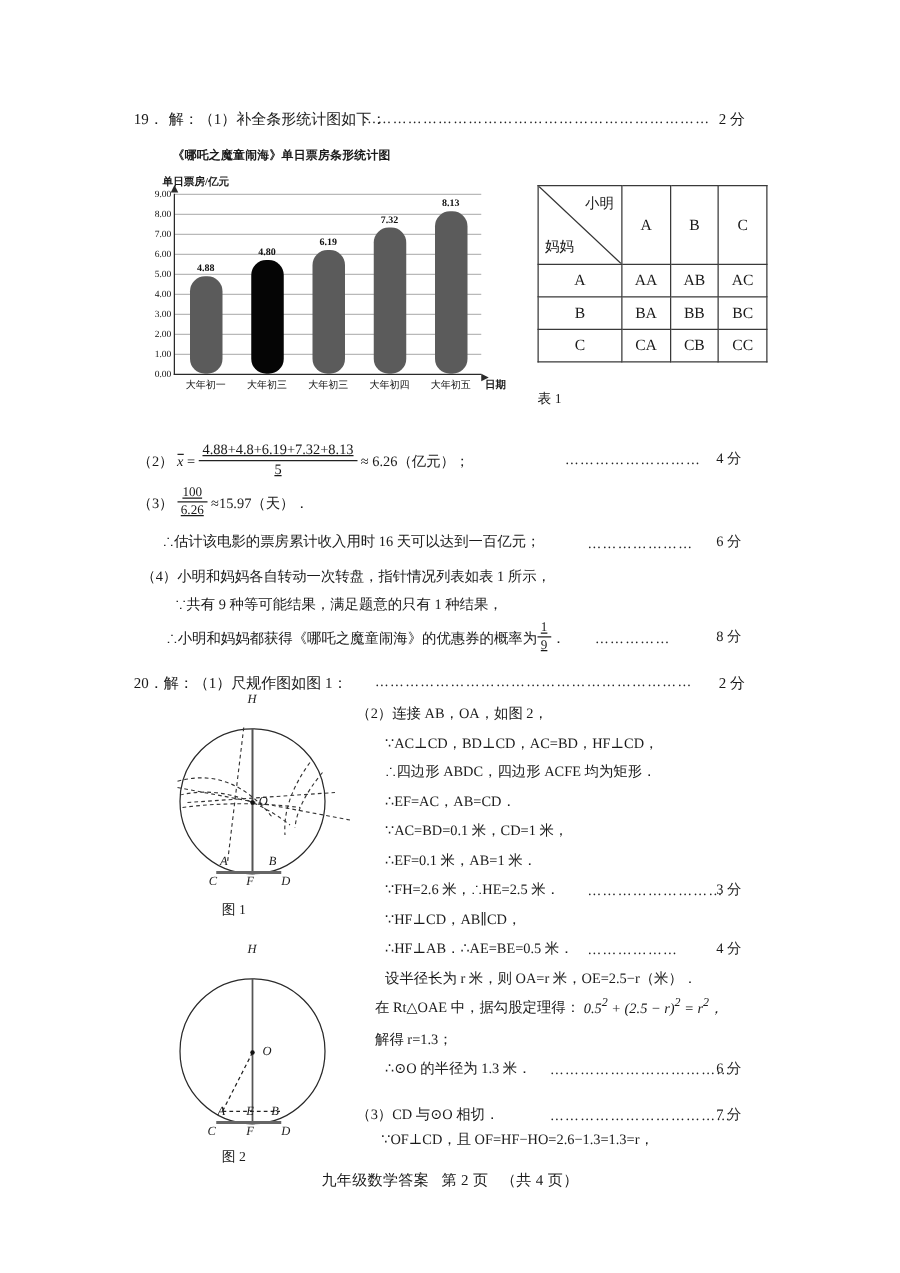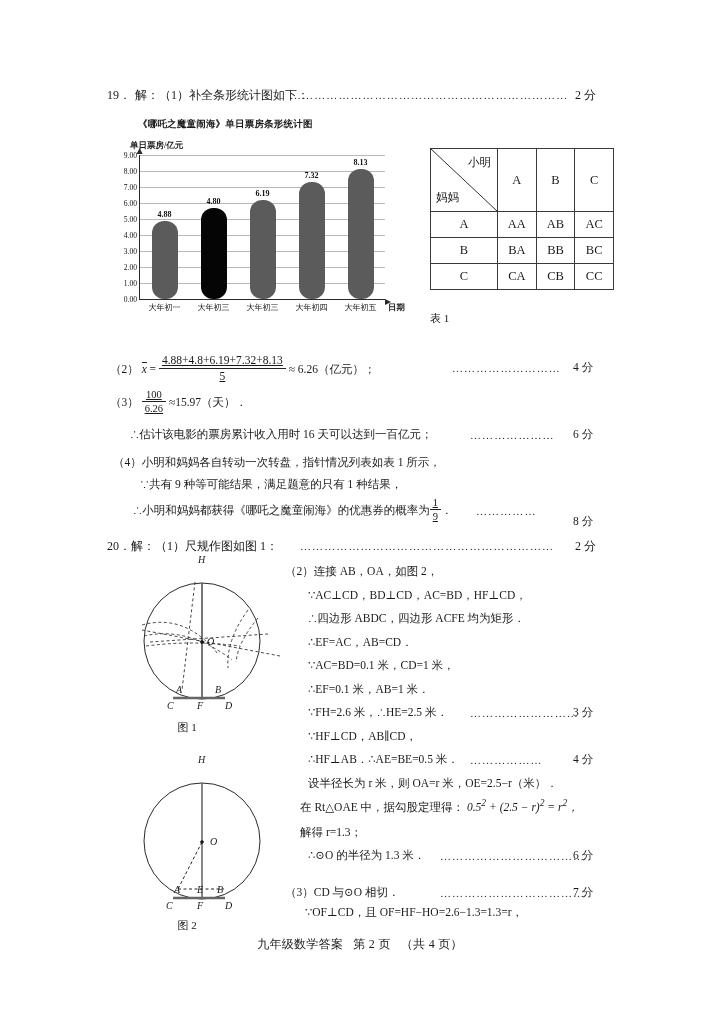--- a/index.html
+++ b/index.html
@@ -375,21 +375,21 @@
   <div class="line" style="left:130px; top:428px;">∴估计该电影的票房累计收入用时 16 天可以达到一百亿元；</div>
   <div class="line dots" style="left:470px; top:429px;">…………………</div>
   <div class="line" style="left:573px; top:428px;">6 分</div>
 
   <div class="line" style="left:113px; top:456px;">（4）小明和妈妈各自转动一次转盘，指针情况列表如表 1 所示，</div>
   <div class="line" style="left:140px; top:478px;">∵共有 9 种等可能结果，满足题意的只有 1 种结果，</div>
   <div class="line" style="left:133px; top:498px;">
     <span>∴小明和妈妈都获得《哪吒之魔童闹海》的优惠券的概率为</span><span class="frac small"><span class="num">1</span><span class="den">9</span></span><span>．</span>
   </div>
   <div class="line dots" style="left:476px; top:505px;">……………</div>
-  <div class="line" style="left:573px; top:504px;margin-top:11px;">8 分</div>
+  <div class="line" style="left:573px; top:504px;">8 分</div>
 
   <div class="line" id="q20-head" style="left:107px; top:539px; font-size:12px;">
     <span>20．</span><span>解：（1）尺规作图如图 1：</span>
   </div>
   <div class="line dots" style="left:300px; top:540px;">………………………………………………………</div>
   <div class="line" style="left:575px; top:539px; font-size:12px;">2 分</div>
 
   <div id="q20-right">
       <div class="line" style="left: 285px; top: 565px;">（2）连接 AB，OA，如图 2，</div>
       <div class="line" style="left: 308px; top: 588.5px;">∵AC⊥CD，BD⊥CD，AC=BD，HF⊥CD，</div>

